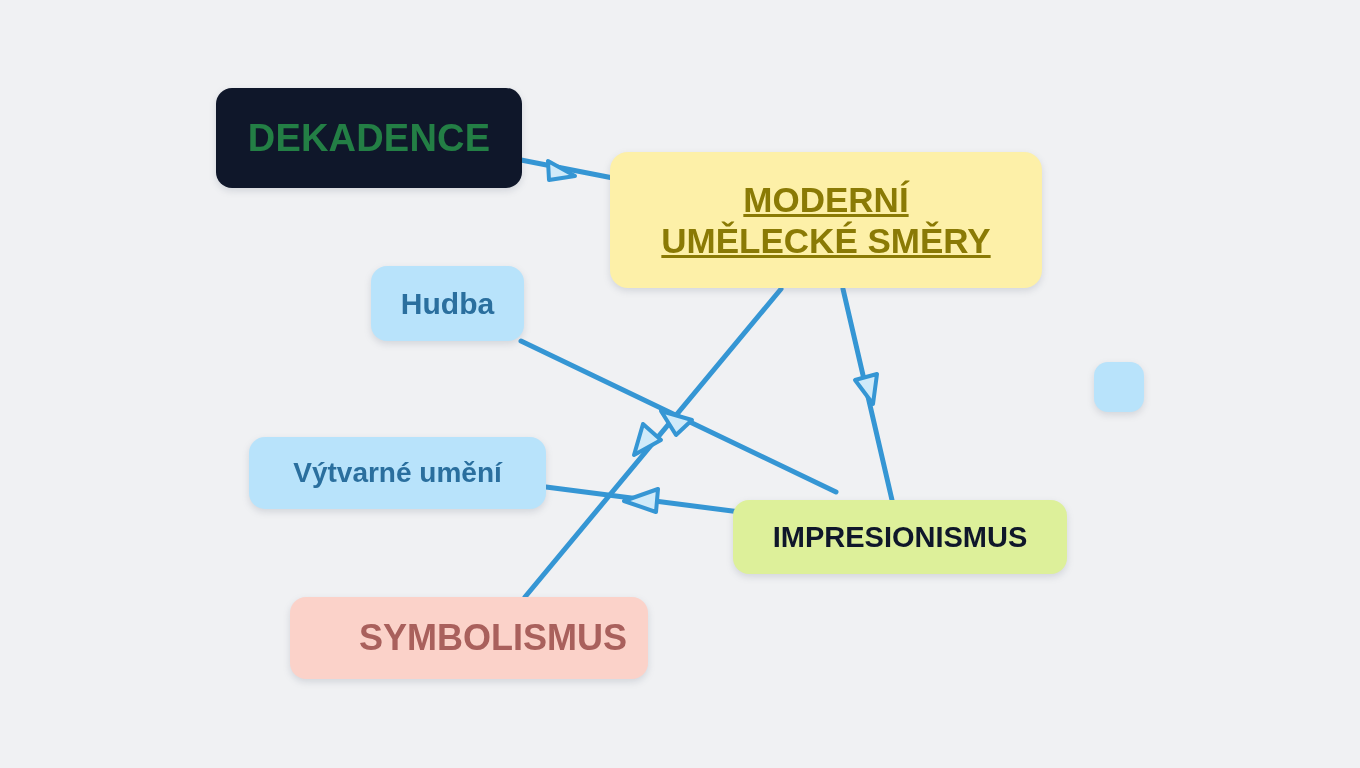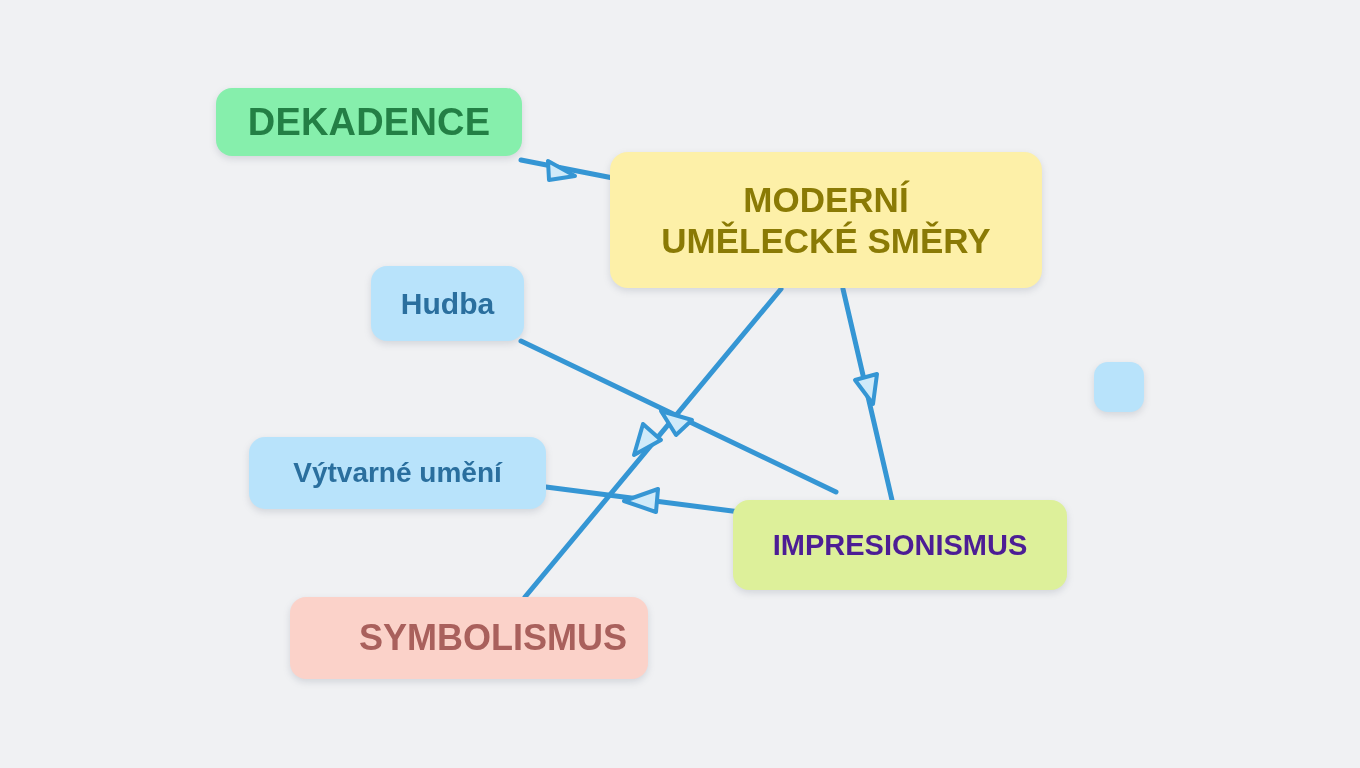--- a/index.html
+++ b/index.html
@@ -40,57 +40,58 @@
     line-height: 1.18;
     white-space: pre-line;
     user-select: none;
   }
   .node-label {
     display: block;
     white-space: pre-line;
   }
   .n-dekadence {
     left: 216px; top: 88px;
-    width: 306px; height: 68px;
-    background: #86efac;
+    width: 306px; height: 100px;
+    background: #0f172a;
     color: #237f45;
     font-size: 38px;
     font-weight: bold;
     letter-spacing: 0.2px;
   }
   .n-central {
     left: 610px; top: 152px;
     width: 432px; height: 136px;
     background: #fdf0a8;
     color: #8a7a05;
     font-size: 35px;
     font-weight: bold;
     border-radius: 18px;
+    text-decoration: underline;
   }
   .n-hudba {
     left: 371px; top: 266px;
     width: 153px; height: 75px;
     background: #b8e3fb;
     color: #2a6f9e;
     font-size: 30px;
     font-weight: bold;
   }
   .n-vytvarne {
     left: 249px; top: 437px;
     width: 297px; height: 72px;
     background: #b8e3fb;
     color: #2a6f9e;
     font-size: 28px;
     font-weight: bold;
   }
   .n-impresionismus {
     left: 733px; top: 500px;
-    width: 334px; height: 90px;
+    width: 334px; height: 74px;
     background: #ddf09a;
-    color: #4c1d95;
+    color: #0f172a;
     font-size: 29px;
     font-weight: bold;
   }
   .n-symbolismus {
     left: 290px; top: 597px;
     width: 358px; height: 82px;
     background: #fbd2c9;
     color: #a9605c;
     font-size: 36px;
     font-weight: bold;

